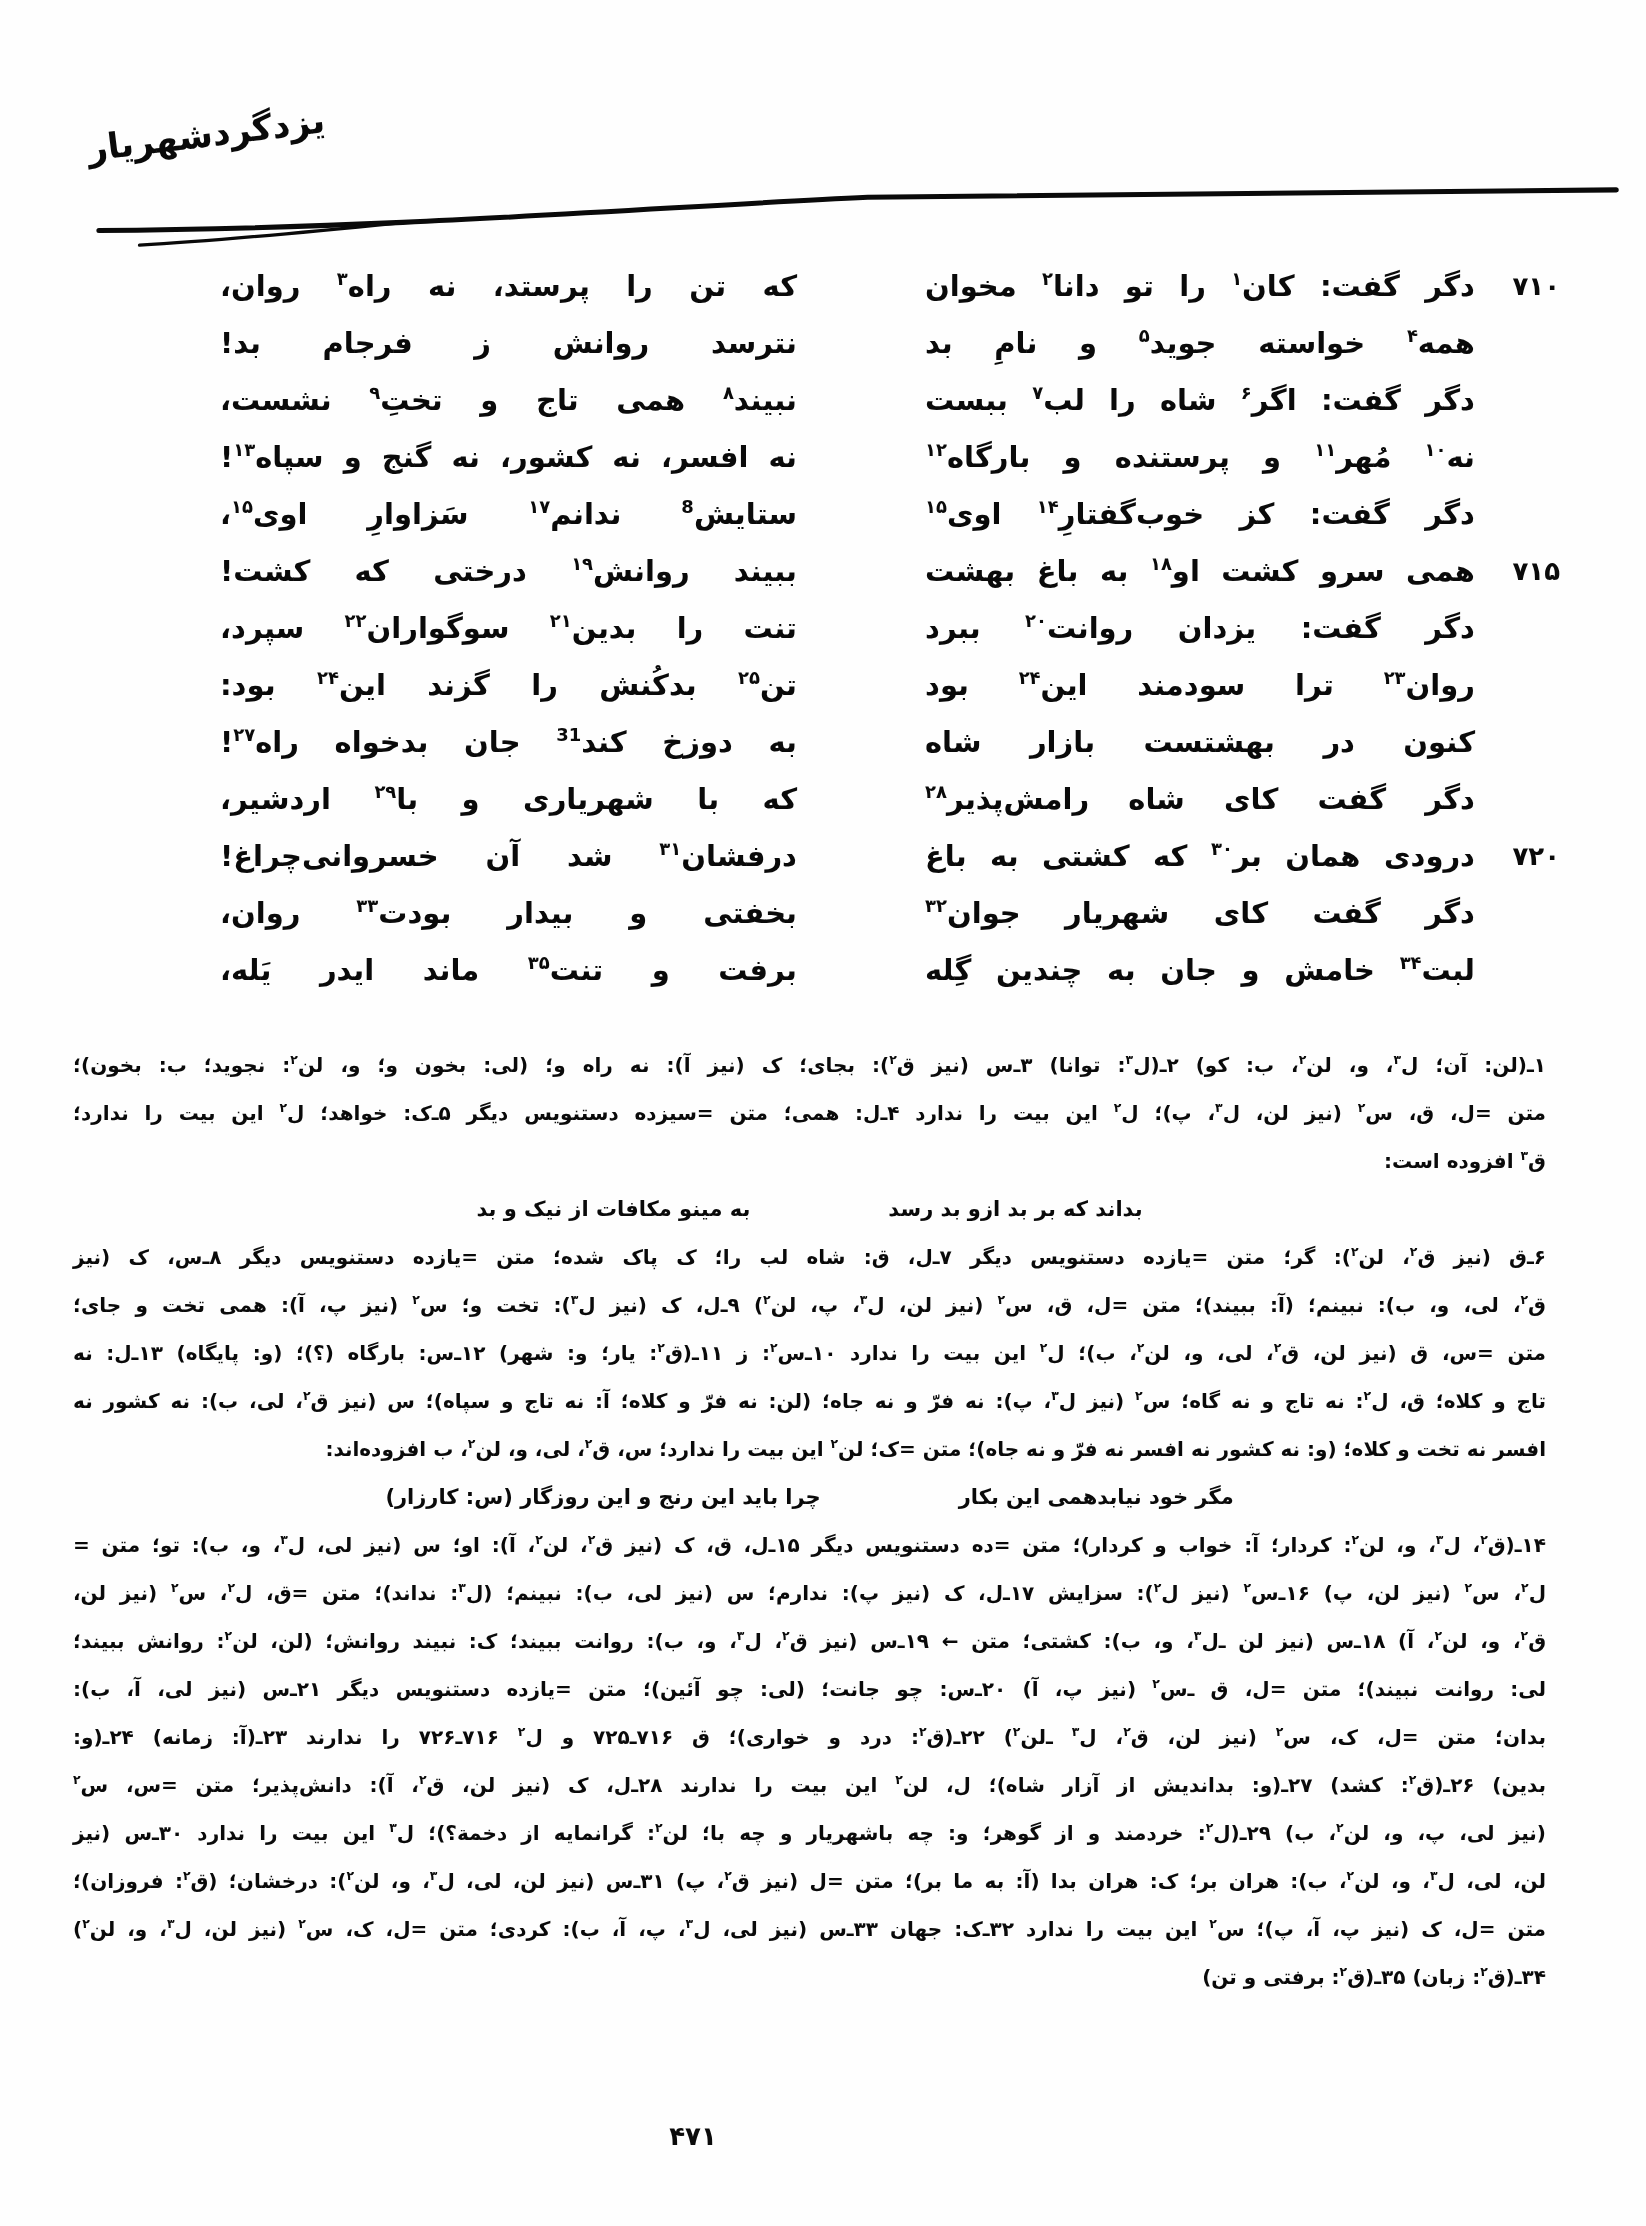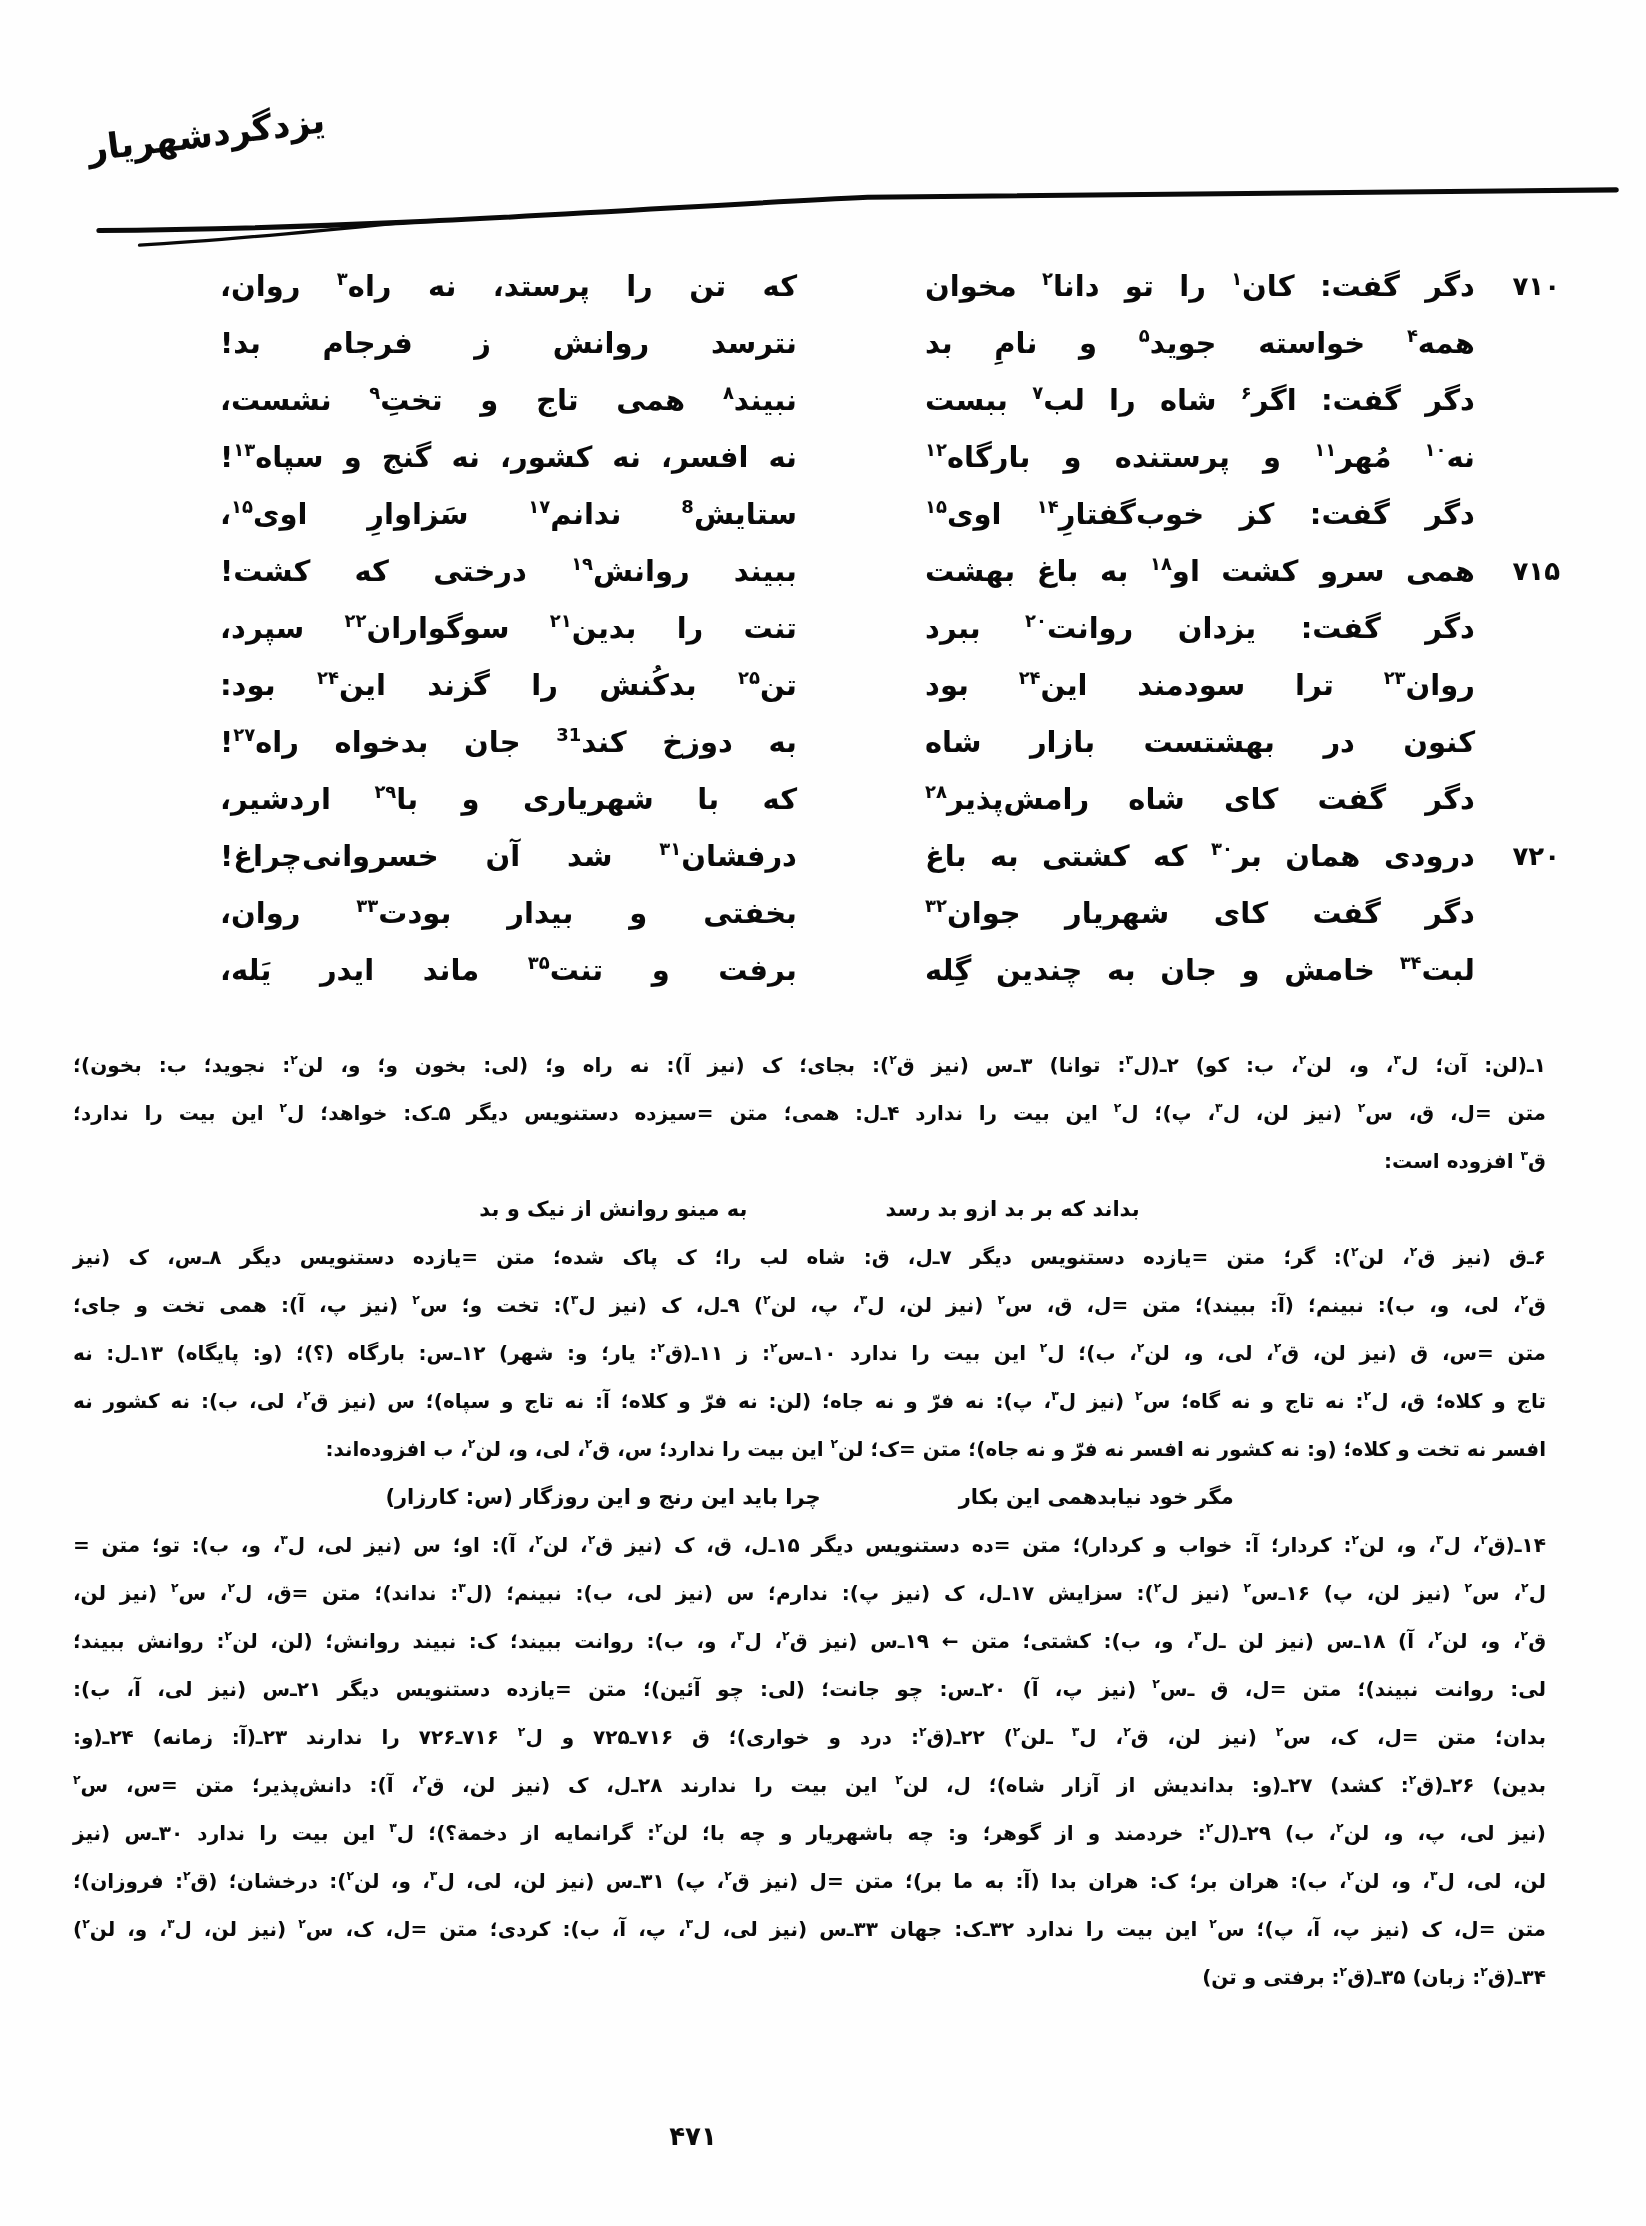--- a/index.html
+++ b/index.html
@@ -133,21 +133,21 @@
         <div class="hemi h2">برفت و تنت<sup>۳۵</sup> ماند ایدر یَله،</div>
       </div>
     </div>
 
   <div class="footnotes">
       <div class="fn fill">۱ـ(لن: آن؛ ل<sup>۳</sup>، و، لن<sup>۲</sup>، ب: کو) ۲ـ(ل<sup>۳</sup>: توانا) ۳ـ‌س (نیز ق<sup>۲</sup>): بجای؛ ک (نیز آ): نه راه و؛ (لی: بخون و؛ و، لن<sup>۲</sup>: نجوید؛ ب: بخون)؛</div>
       <div class="fn fill">متن =ل، ق، س<sup>۲</sup> (نیز لن، ل<sup>۳</sup>، پ)؛ ل<sup>۲</sup> این بیت را ندارد ۴ـ‌ل: همی؛ متن =سیزده دستنویس دیگر ۵ـ‌ک: خواهد؛ ل<sup>۲</sup> این بیت را ندارد؛</div>
       <div class="fn nofill">ق<sup>۳</sup> افزوده است:</div>
       <div class="fn-couplet">
         <span>بداند که بر بد ازو بد رسد</span>
-        <span>به مینو روانش از نیک و بد</span>
+        <span>به مینو مکافات از نیک و بد</span>
       </div>
       <div class="fn fill">۶ـ‌ق (نیز ق<sup>۲</sup>، لن<sup>۲</sup>): گر؛ متن =یازده دستنویس دیگر ۷ـ‌ل، ق: شاه لب را؛ ک پاک شده؛ متن =یازده دستنویس دیگر ۸ـ‌س، ک (نیز</div>
       <div class="fn fill">ق<sup>۲</sup>، لی، و، ب): نبینم؛ (آ: ببیند)؛ متن =ل، ق، س<sup>۲</sup> (نیز لن، ل<sup>۳</sup>، پ، لن<sup>۲</sup>) ۹ـ‌ل، ک (نیز ل<sup>۳</sup>): تخت و؛ س<sup>۲</sup> (نیز پ، آ): همی تخت و جای؛</div>
       <div class="fn fill">متن =س، ق (نیز لن، ق<sup>۲</sup>، لی، و، لن<sup>۲</sup>، ب)؛ ل<sup>۲</sup> این بیت را ندارد ۱۰ـ‌س<sup>۲</sup>: ز ۱۱ـ(ق<sup>۲</sup>: یار؛ و: شهر) ۱۲ـ‌س: بارگاه (؟)؛ (و: پایگاه) ۱۳ـ‌ل: نه</div>
       <div class="fn fill">تاج و کلاه؛ ق، ل<sup>۲</sup>: نه تاج و نه گاه؛ س<sup>۲</sup> (نیز ل<sup>۳</sup>، پ): نه فرّ و نه جاه؛ (لن: نه فرّ و کلاه؛ آ: نه تاج و سپاه)؛ س (نیز ق<sup>۲</sup>، لی، ب): نه کشور نه</div>
       <div class="fn nofill">افسر نه تخت و کلاه؛ (و: نه کشور نه افسر نه فرّ و نه جاه)؛ متن =ک؛ لن<sup>۲</sup> این بیت را ندارد؛ س، ق<sup>۲</sup>، لی، و، لن<sup>۲</sup>، ب افزوده‌اند:</div>
       <div class="fn-couplet">
         <span>مگر خود نیابدهمی این بکار</span>
         <span>چرا باید این رنج و این روزگار (س: کارزار)</span>
       </div>

